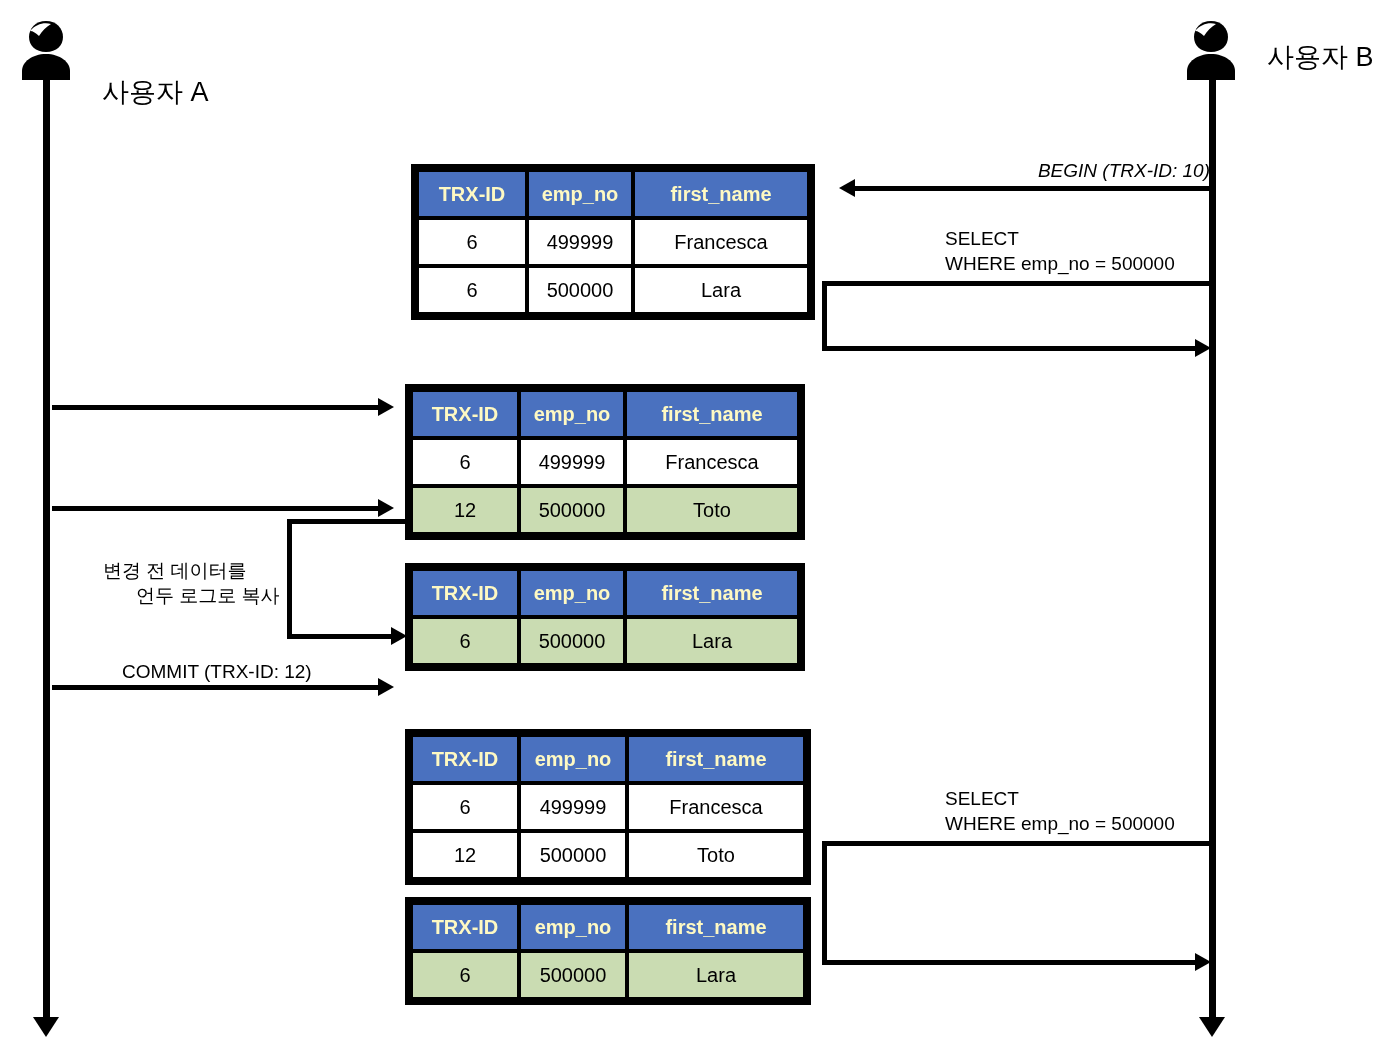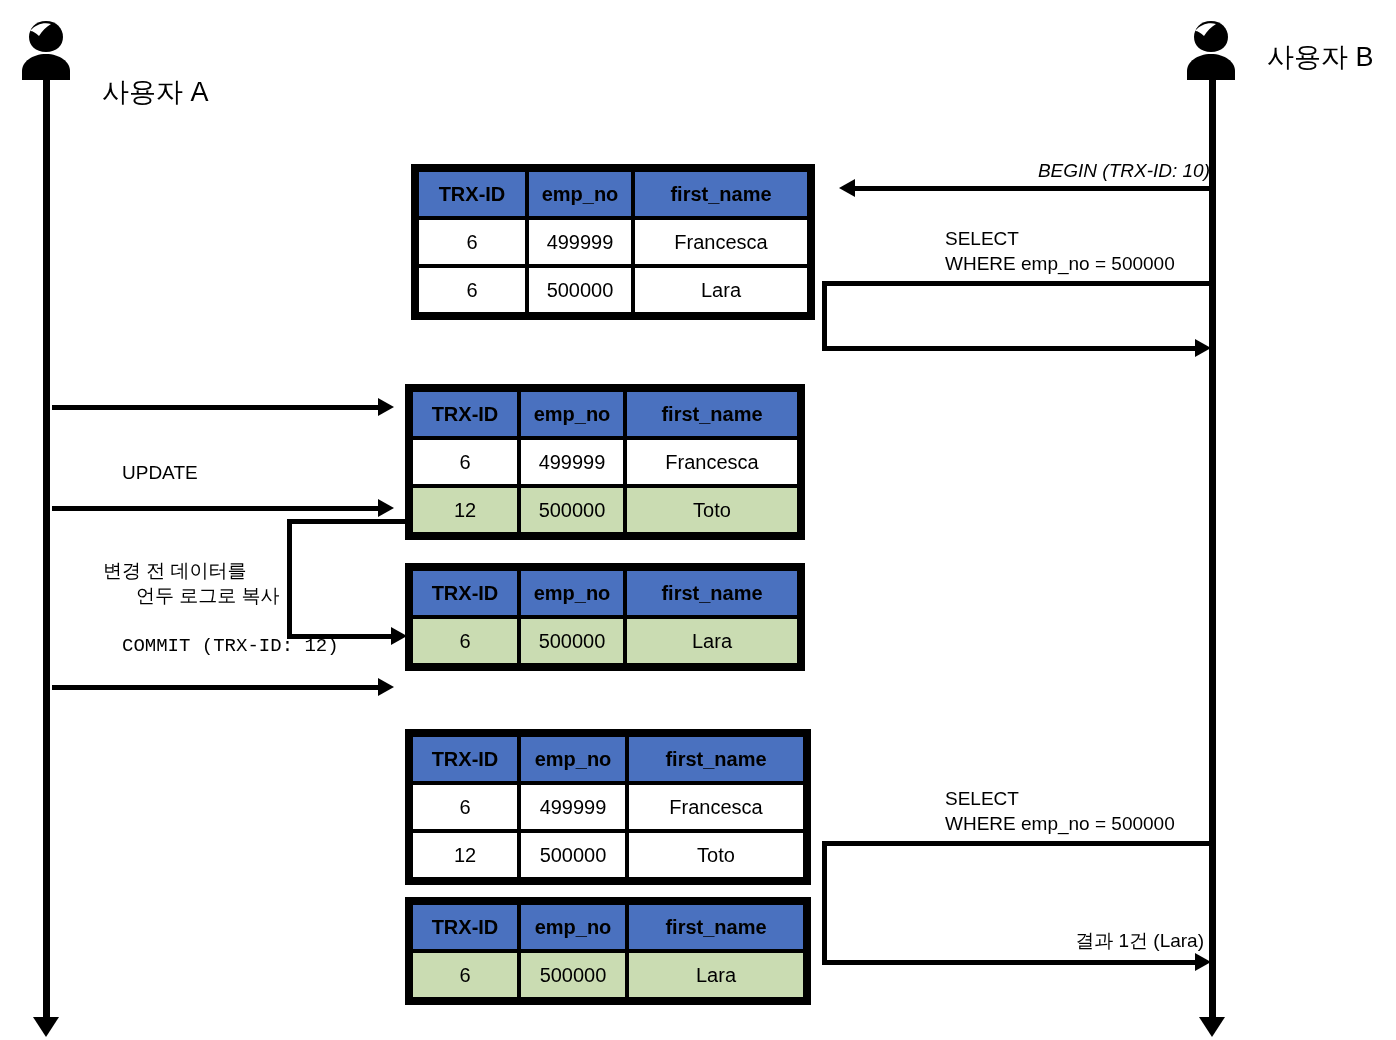--- a/index.html
+++ b/index.html
@@ -30,21 +30,21 @@
   .msg{position:absolute;font-size:19px;line-height:25px;white-space:pre;}
   .msg.right{text-align:right;}
   .msg.left{text-align:left;}
 
   
   .tbl{position:absolute;border-collapse:separate;border-spacing:0;
        background:#000;padding:4px;box-sizing:border-box;}
   .tbl table{border-collapse:separate;border-spacing:4px;width:100%;height:100%;}
   .tbl td{padding:0;text-align:center;font-size:20px;height:44px;
           background:#ffffff;vertical-align:middle;}
-  .tbl td.hdr{background:#4a71bf;color:#000000;font-weight:bold;}
+  .tbl td.hdr{background:#4a71bf;color:#fef9c3;font-weight:bold;}
   .tbl td.green{background:#cadcb2;}
 </style>
 </head>
 <body>
 
 <div id="canvas">
 
   <div class="actor" style="left:18px;top:18px;">
     <svg class="actor-icon" viewBox="0 0 56 62" width="56" height="62">
       <path d="M28 3 C17.5 3 11 10.5 11 19 C11 27.5 17.5 34 28 34 C38.5 34 45 27.5 45 19 C45 10.5 38.5 3 28 3 Z" fill="#000"></path>
@@ -99,21 +99,20 @@
         <td>500000</td>
         <td>Lara</td>
       </tr>
     </tbody>
       </table>
   </div>
 
   <div class="hline" style="left:52px;top:405px;width:326px;"></div>
   <div class="arrow-r" style="left:378px;top:398px;"></div>
 
-  <div class="msg left" style="left:122px;top:460px;width:400px;">UPDATE</div>
   <div class="hline" style="left:52px;top:506px;width:326px;"></div>
   <div class="arrow-r" style="left:378px;top:499px;"></div>
 
   <div class="tbl" style="left:405px;top:384px;width:400px;">
     <table>
       <tbody>
           <tr>
         <td class="hdr" style="width:104px;">TRX-ID</td>
         <td class="hdr" style="width:102px;">emp_no</td>
         <td class="hdr">first_name</td>
@@ -150,21 +149,21 @@
       </tr>
       <tr>
         <td class="green">6</td>
         <td class="green">500000</td>
         <td class="green">Lara</td>
       </tr>
     </tbody>
       </table>
   </div>
 
-  <div class="msg left" style="left:122px;top:634px;width:360px;font-family:Liberation Mono, monospace;">COMMIT (TRX-ID: 12)</div>
+  <div class="msg left" style="left:122px;top:659px;width:360px;">COMMIT (TRX-ID: 12)</div>
   <div class="hline" style="left:52px;top:685px;width:326px;"></div>
   <div class="arrow-r" style="left:378px;top:678px;"></div>
 
   <div class="tbl" style="left:405px;top:729px;width:406px;">
     <table>
       <tbody>
           <tr>
         <td class="hdr" style="width:104px;">TRX-ID</td>
         <td class="hdr" style="width:104px;">emp_no</td>
         <td class="hdr">first_name</td>
@@ -200,15 +199,14 @@
       </table>
   </div>
 
   <div class="msg left" style="left:945px;top:786px;width:300px;">SELECT</div>
   <div class="msg left" style="left:945px;top:811px;width:300px;">WHERE emp_no = 500000</div>
 
   <div class="hline" style="left:822px;top:841px;width:389px;"></div>
   <div class="vline" style="left:822px;top:841px;height:124px;"></div>
   <div class="hline" style="left:822px;top:960px;width:373px;"></div>
   <div class="arrow-r" style="left:1195px;top:953px;"></div>
-  <div class="msg right" style="left:812px;top:928px;width:392px;">결과 1건 (Lara)</div>
 
 </div>
 
 </body></html>

